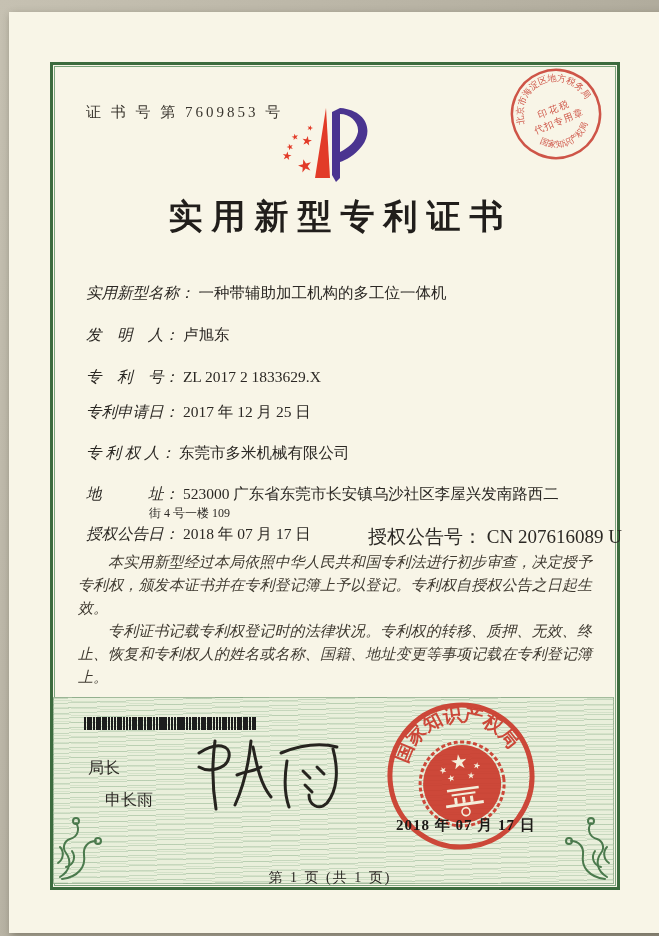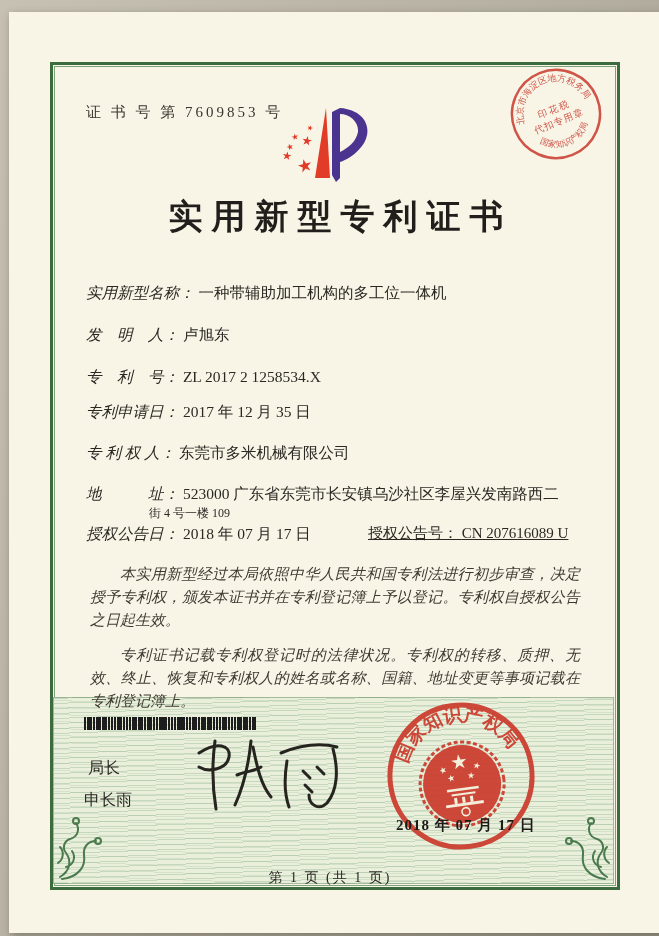--- a/index.html
+++ b/index.html
@@ -25,32 +25,32 @@
   
   .cert-no{position:absolute;left:86px;top:103px;font-size:15px;letter-spacing:3px;color:#3a362f;}
   .title{position:absolute;left:11px;width:659px;top:194px;text-align:center;
          font-size:34px;font-weight:700;letter-spacing:9px;color:#211e1b;}
   .row{position:absolute;left:86px;font-size:15.5px;color:#2b2824;white-space:nowrap;}
   .row .lbl{display:inline-block;min-width:77px;font-style:italic;}
   .r-name{top:283px}.r-inventor{top:325px}.r-patno{top:367px}
   .r-filing{top:402px}.r-patentee{top:443px}.r-addr{top:484px}
   .addr2{position:absolute;left:149px;top:505px;font-size:12px;color:#2b2824;}
   .r-grantdate{top:524px}
-  .r-grantno{position:absolute;left:368px;top:524px;font-size:15px;color:#2b2824;white-space:nowrap;text-decoration:underline;}
+  .r-grantno{position:absolute;left:368px;top:524px;font-size:19px;color:#2b2824;white-space:nowrap;}
   .paras{position:absolute;left:78px;top:551px;width:514px;text-align:justify;
          font-style:italic;font-size:15px;line-height:23px;color:#3f3a31;}
-  .paras p{margin:12px;text-indent:2em;font-style:italic;}
+  .paras p{margin:0;text-indent:2em;font-style:italic;}
   .barcode{position:absolute;left:84px;top:717px;width:172px;height:13px;
         background-image:
           repeating-linear-gradient(90deg,#1d1d1d 0 2px,rgba(0,0,0,0) 2px 3px),
           repeating-linear-gradient(90deg,#1d1d1d 0 1px,rgba(0,0,0,0) 1px 5px),
           repeating-linear-gradient(90deg,#1d1d1d 0 1px,rgba(0,0,0,0) 1px 7px);}
   .signer-title{position:absolute;left:88px;top:758px;font-size:16px;color:#2b2824;
                 font-family:Liberation Serif, serif;}
-  .signer-name{position:absolute;left:84px;top:790px;font-size:16px;color:#2b2824;
+  .signer-name{position:absolute;left:105px;top:790px;font-size:16px;color:#2b2824;
                font-family:"Liberation Sans",sans-serif;}
   .signature{position:absolute;left:185px;top:733px;width:160px;height:85px;}
   .seal{position:absolute;left:385px;top:700px;width:152px;height:152px;
         transform:rotate(-8deg);opacity:.92;}
   .seal-date{position:absolute;left:396px;top:816px;font-size:15px;font-weight:700;
              color:#1c1a17;letter-spacing:1px;z-index:5;}
   .footer{position:absolute;left:20px;top:857px;width:620px;text-align:center;
           font-size:14px;color:#2b2824;letter-spacing:2px;margin-top:12px;}
   .tax-stamp{position:absolute;left:508px;top:66px;width:96px;height:96px;
              transform:rotate(-22deg);opacity:.88;}
@@ -125,25 +125,25 @@
   <div class="row r-name">
     <span class="lbl">实用新型名称：</span>
     <span>一种带辅助加工机构的多工位一体机</span>
   </div>
   <div class="row r-inventor">
     <span class="lbl">发　明　人：</span>
     <span>卢旭东</span>
   </div>
   <div class="row r-patno">
     <span class="lbl">专　利　号：</span>
-    <span>ZL 2017 2 1258534.X</span>
+    <span>ZL 2017 2 1833629.X</span>
   </div>
   <div class="row r-filing">
     <span class="lbl">专利申请日：</span>
-    <span>2017 年 12 月 35 日</span>
+    <span>2017 年 12 月 25 日</span>
   </div>
   <div class="row r-patentee">
     <span class="lbl">专 利 权 人：</span>
     <span>东莞市多米机械有限公司</span>
   </div>
   <div class="row r-addr">
     <span class="lbl">地　　　址：</span>
     <span>523000 广东省东莞市长安镇乌沙社区李屋兴发南路西二</span>
   </div>
   <div class="addr2">街 4 号一楼 109</div>

